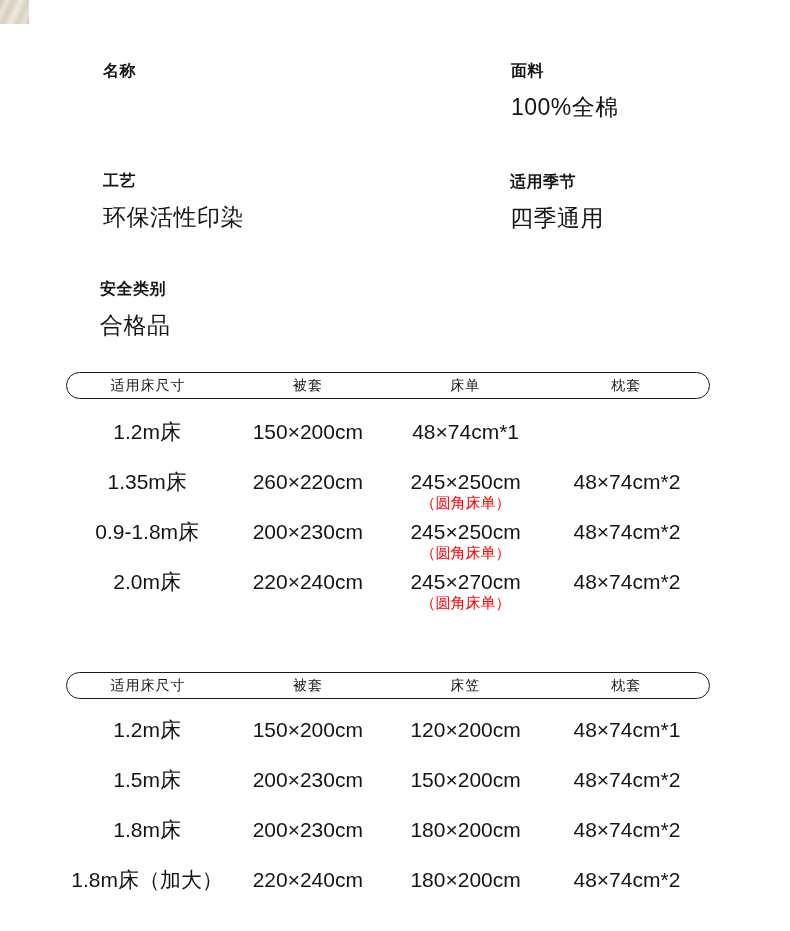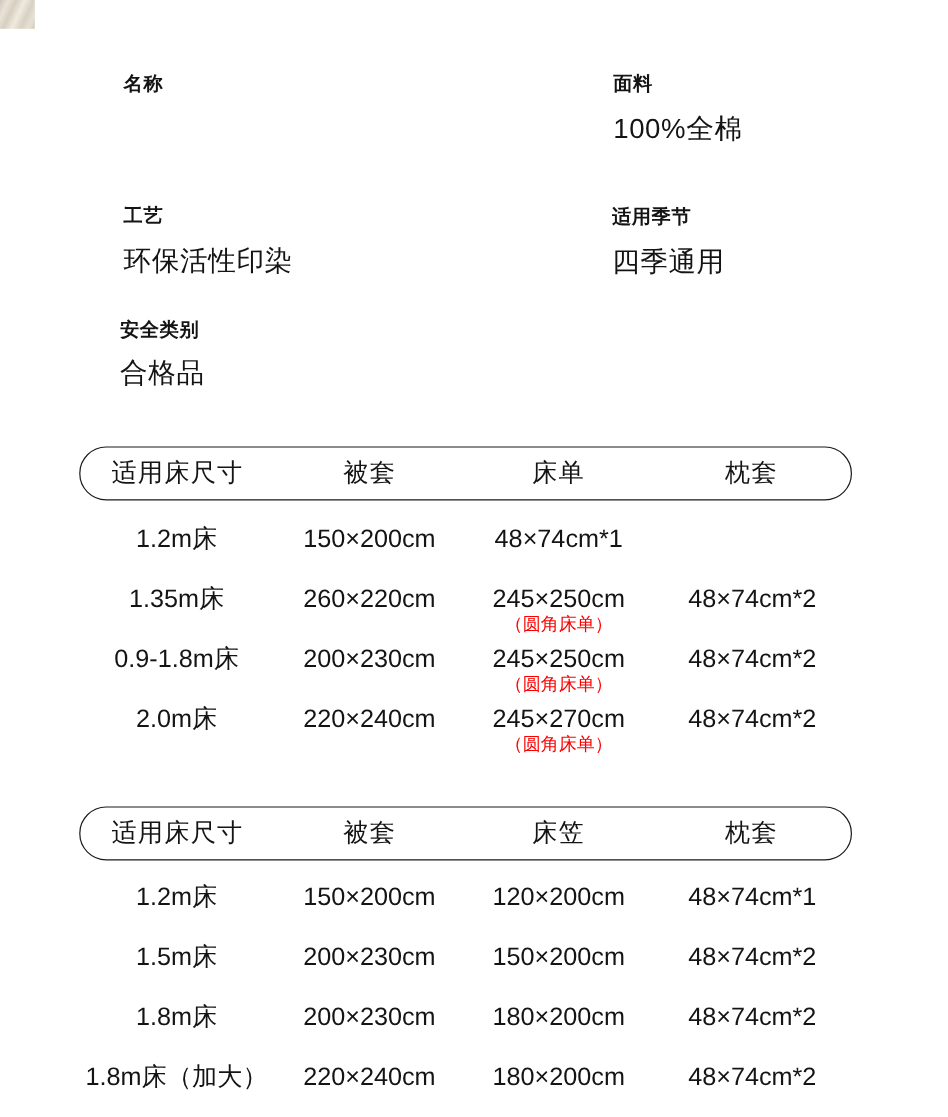--- a/index.html
+++ b/index.html
@@ -44,39 +44,39 @@
     font-weight: normal;
     line-height: 30px;
     margin-top: 8px;
     letter-spacing: 0.5px;
     white-space: nowrap;
   }
   .f-name   { left: 103px; top: 58px; }
   .f-fabric { left: 511px; top: 58px; }
   .f-craft  { left: 103px; top: 168px; }
   .f-season { left: 510px; top: 169px; }
-  .f-safety { left: 100px; top: 263px; font-family: Liberation Mono, monospace; }
+  .f-safety { left: 100px; top: 276px; }
 
   
   .size-table {
     position: absolute;
     left: 66px;
     width: 644px;
   }
   .t-sheet { top: 372px; }
   .t-fitted { top: 672px; }
   .pill-header {
-    height: 45px;
+    height: 27px;
     border: 1.5px solid var(--border);
     border-radius: 23px;
     display: grid;
     grid-template-columns: 25.2% 24.7% 24.3% 25.8%;
     align-items: center;
     text-align: center;
-    font-size: 21px;
+    font-size: 14px;
     letter-spacing: 1px;
   }
   .t-sheet .pill-header { margin-bottom: 20px; }
   .t-fitted .pill-header { margin-bottom: 18px; }
   .trow {
     display: grid;
     grid-template-columns: 25.2% 24.7% 24.3% 25.8%;
     text-align: center;
     font-size: 21px;
     height: 50px;

